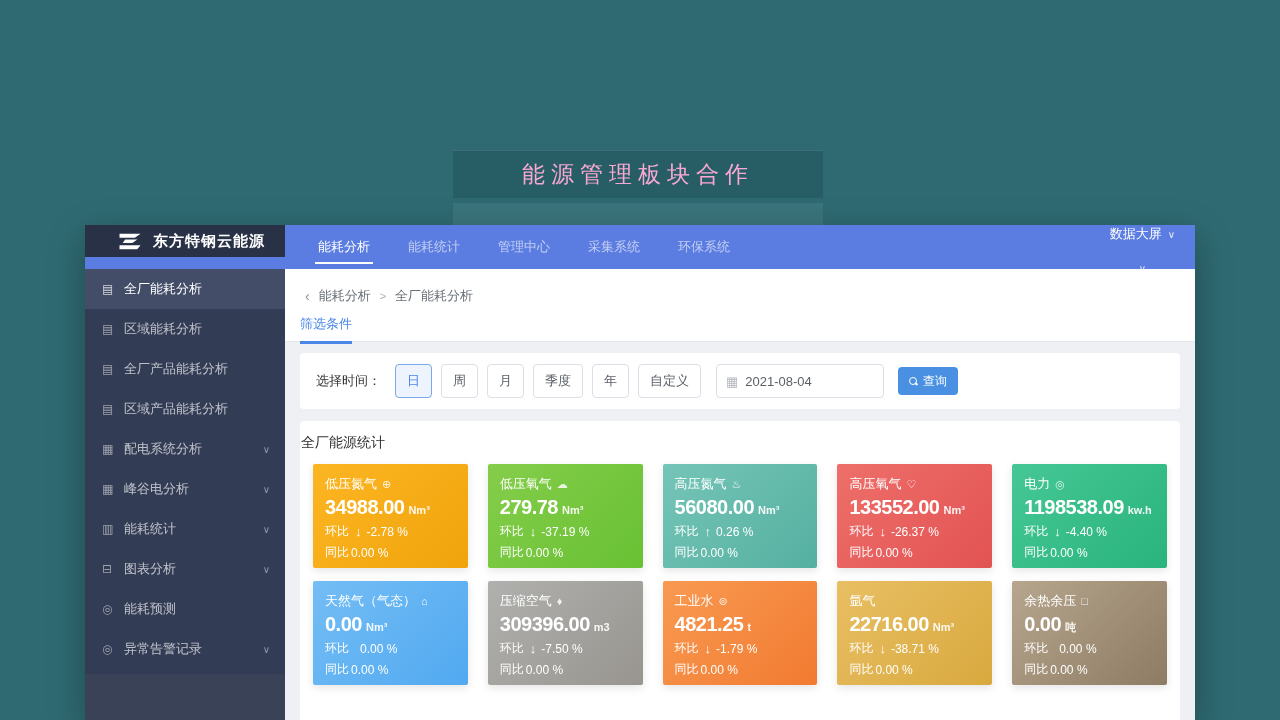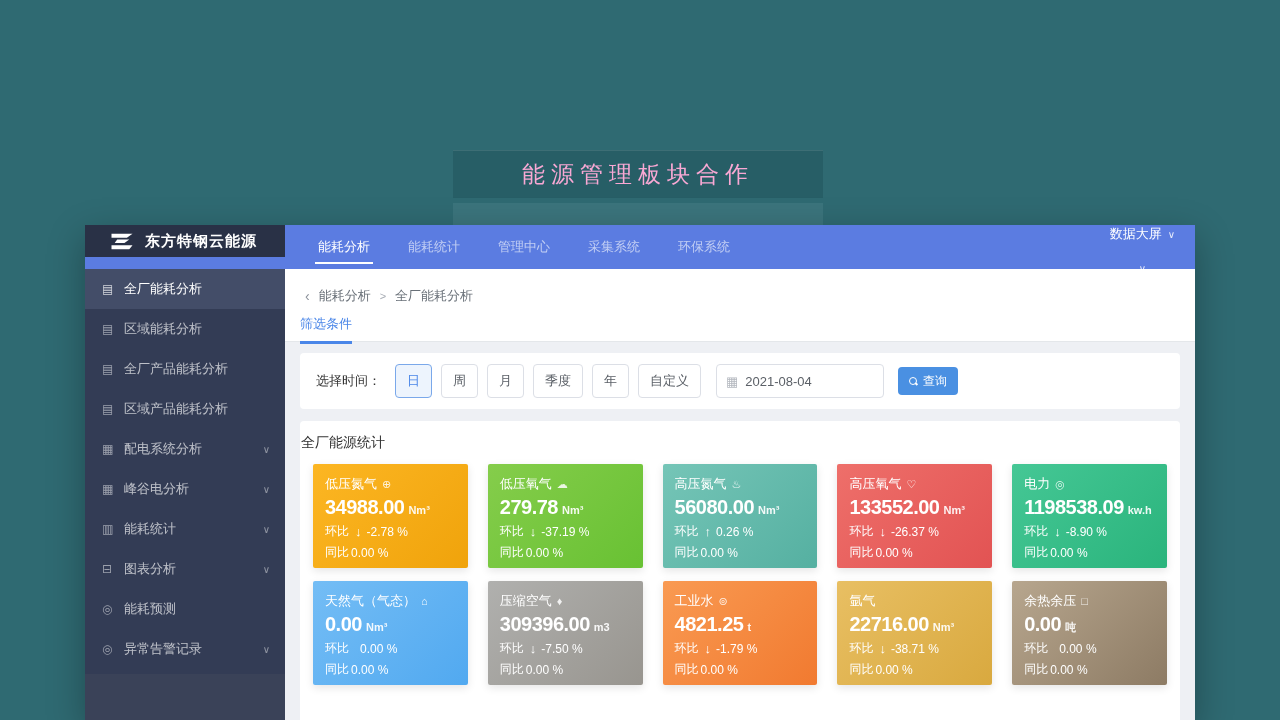--- a/index.html
+++ b/index.html
@@ -16,21 +16,21 @@
   .gi-a { height:21px; } .gi-b { height:17px; } .gi-c { height:15px; } .gi-d { height:23px; }
   .banner-title { color:#fff; font-size:31px; font-weight:bold; letter-spacing:3px; }
   .banner-sub { position:absolute; left:453px; top:142px; width:370px; height:48px; background:#275e66; border-top:1px solid rgba(255,255,255,0.10); display:flex; align-items:center; justify-content:center; color:#f9a8d4; font-size:23px; letter-spacing:6px;margin-top:8px; }
   .banner-sub2 { position:absolute; left:453px; top:203px; width:370px; height:22px; background:#3b747c; }
 
   
   .dash { position:absolute; left:85px; top:225px; width:1110px; height:495px; background:#eef0f4; box-shadow:0 12px 35px rgba(0,0,0,.3); }
 
   
   .dash-header { position:absolute; top:0; left:0; width:100%; height:44px; background:#5b7ce1; display:flex; }
-  .logo-box { width:200px; height:32px; background:#293146; display:flex; align-items:center; padding-left:24px; gap:10px; flex:none; }
+  .logo-box { width:200px; height:32px; background:#293146; display:flex; align-items:center; padding-left:32px; gap:10px; flex:none; }
   .logo-box svg { display:block; }
   .logo-text { color:#fff; font-size:15px; font-weight:bold; letter-spacing:1px; white-space:nowrap; }
   .nav-items { display:flex; align-items:stretch; padding-left:14px; }
   .nav-item { position:relative; display:flex; align-items:center; padding:0 19px; color:rgba(255,255,255,.62); font-size:13px; cursor:pointer; }
   .nav-item.active { color:#fff; }
   .nav-item.active .nav-underline { position:absolute; left:16px; right:16px; bottom:5px; height:2px; background:#fff; }
   .nav-right { margin-left:auto; display:flex; align-items:center; gap:10px; padding-right:20px;flex-direction:column; }
   .screen-link { color:#fff; font-size:13px; display:flex; align-items:center; gap:6px; cursor:pointer; }
   .caret { color:rgba(255,255,255,.85); font-size:10px; }
   .avatar { width:30px; height:30px; border-radius:50%; margin-left:12px; background:radial-gradient(circle at 62% 35%, #44598a 0%, #1d2742 45%, #0d1020 100%); }
@@ -290,21 +290,21 @@
 
           <div class="card card4">
             <div class="card-name">
                 <span>电力</span>
                 <span class="card-ic">◎</span>
               </div>
             <div class="card-val"><span>1198538.09</span><span class="card-unit">kw.h</span></div>
             <div class="card-row">
                 <span>环比</span>
                 <span class="trend">↓</span>
-                <span class="rv">-8.90 %</span>
+                <span class="rv">-4.40 %</span>
               </div>
             <div class="card-row">
                 <span>同比</span>
                 <span class="rv">0.00 %</span>
               </div>
           </div>
 
           <div class="card card5">
             <div class="card-name">
                 <span>天然气（气态）</span>

